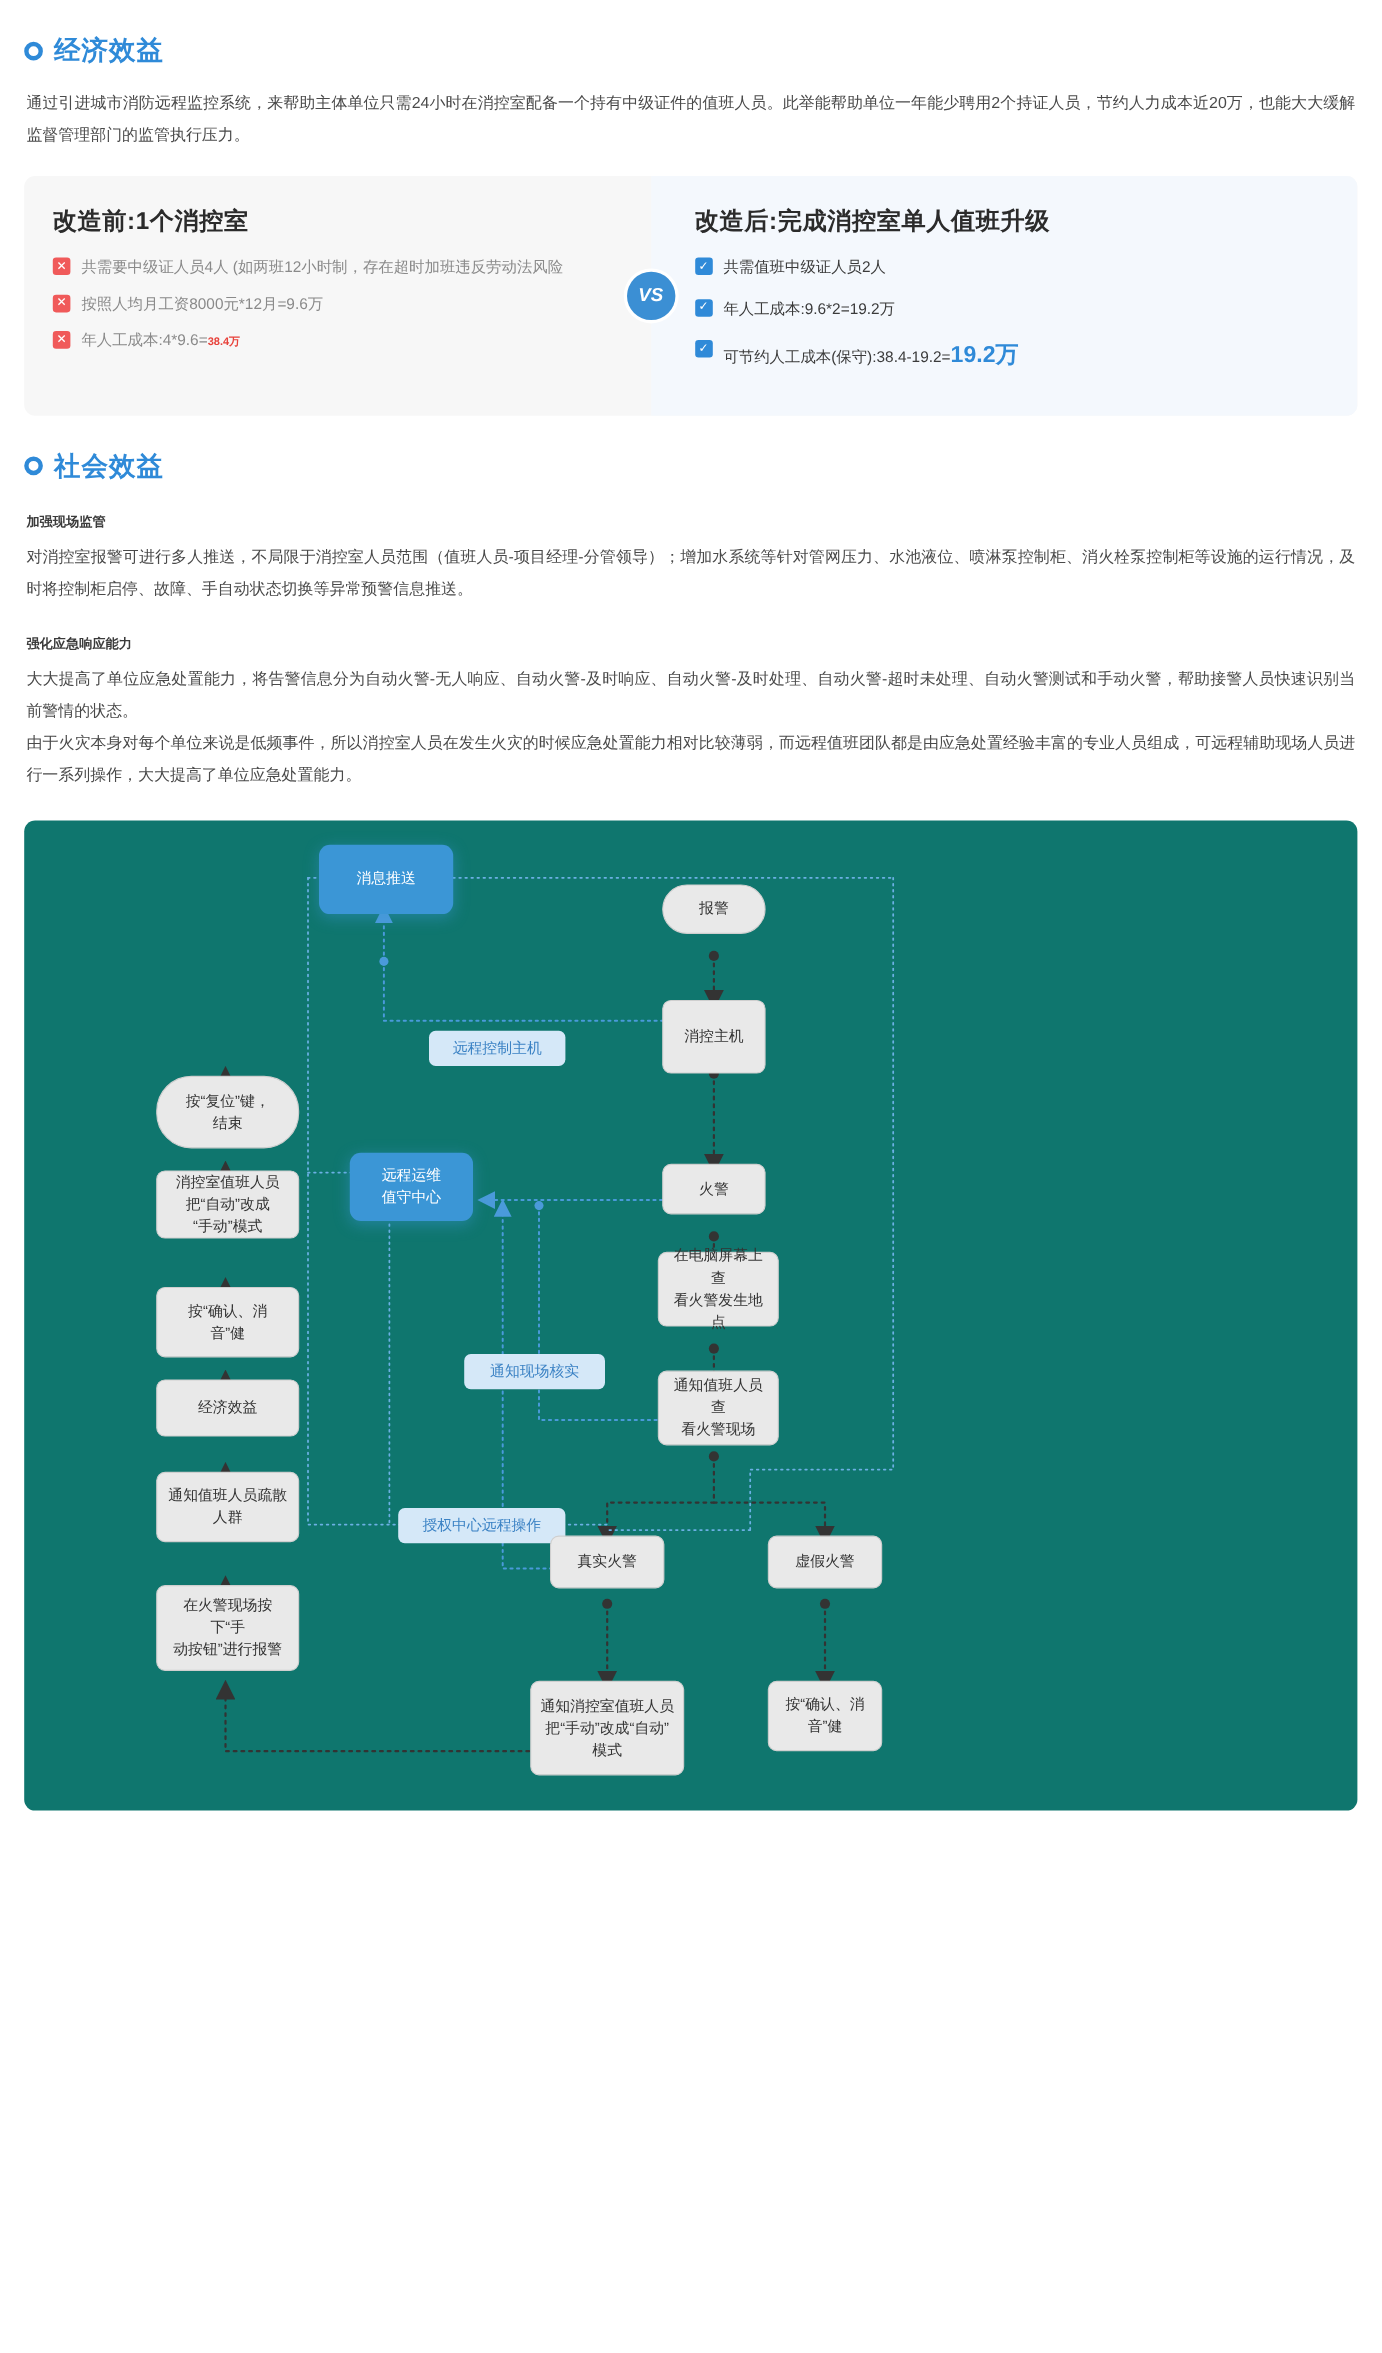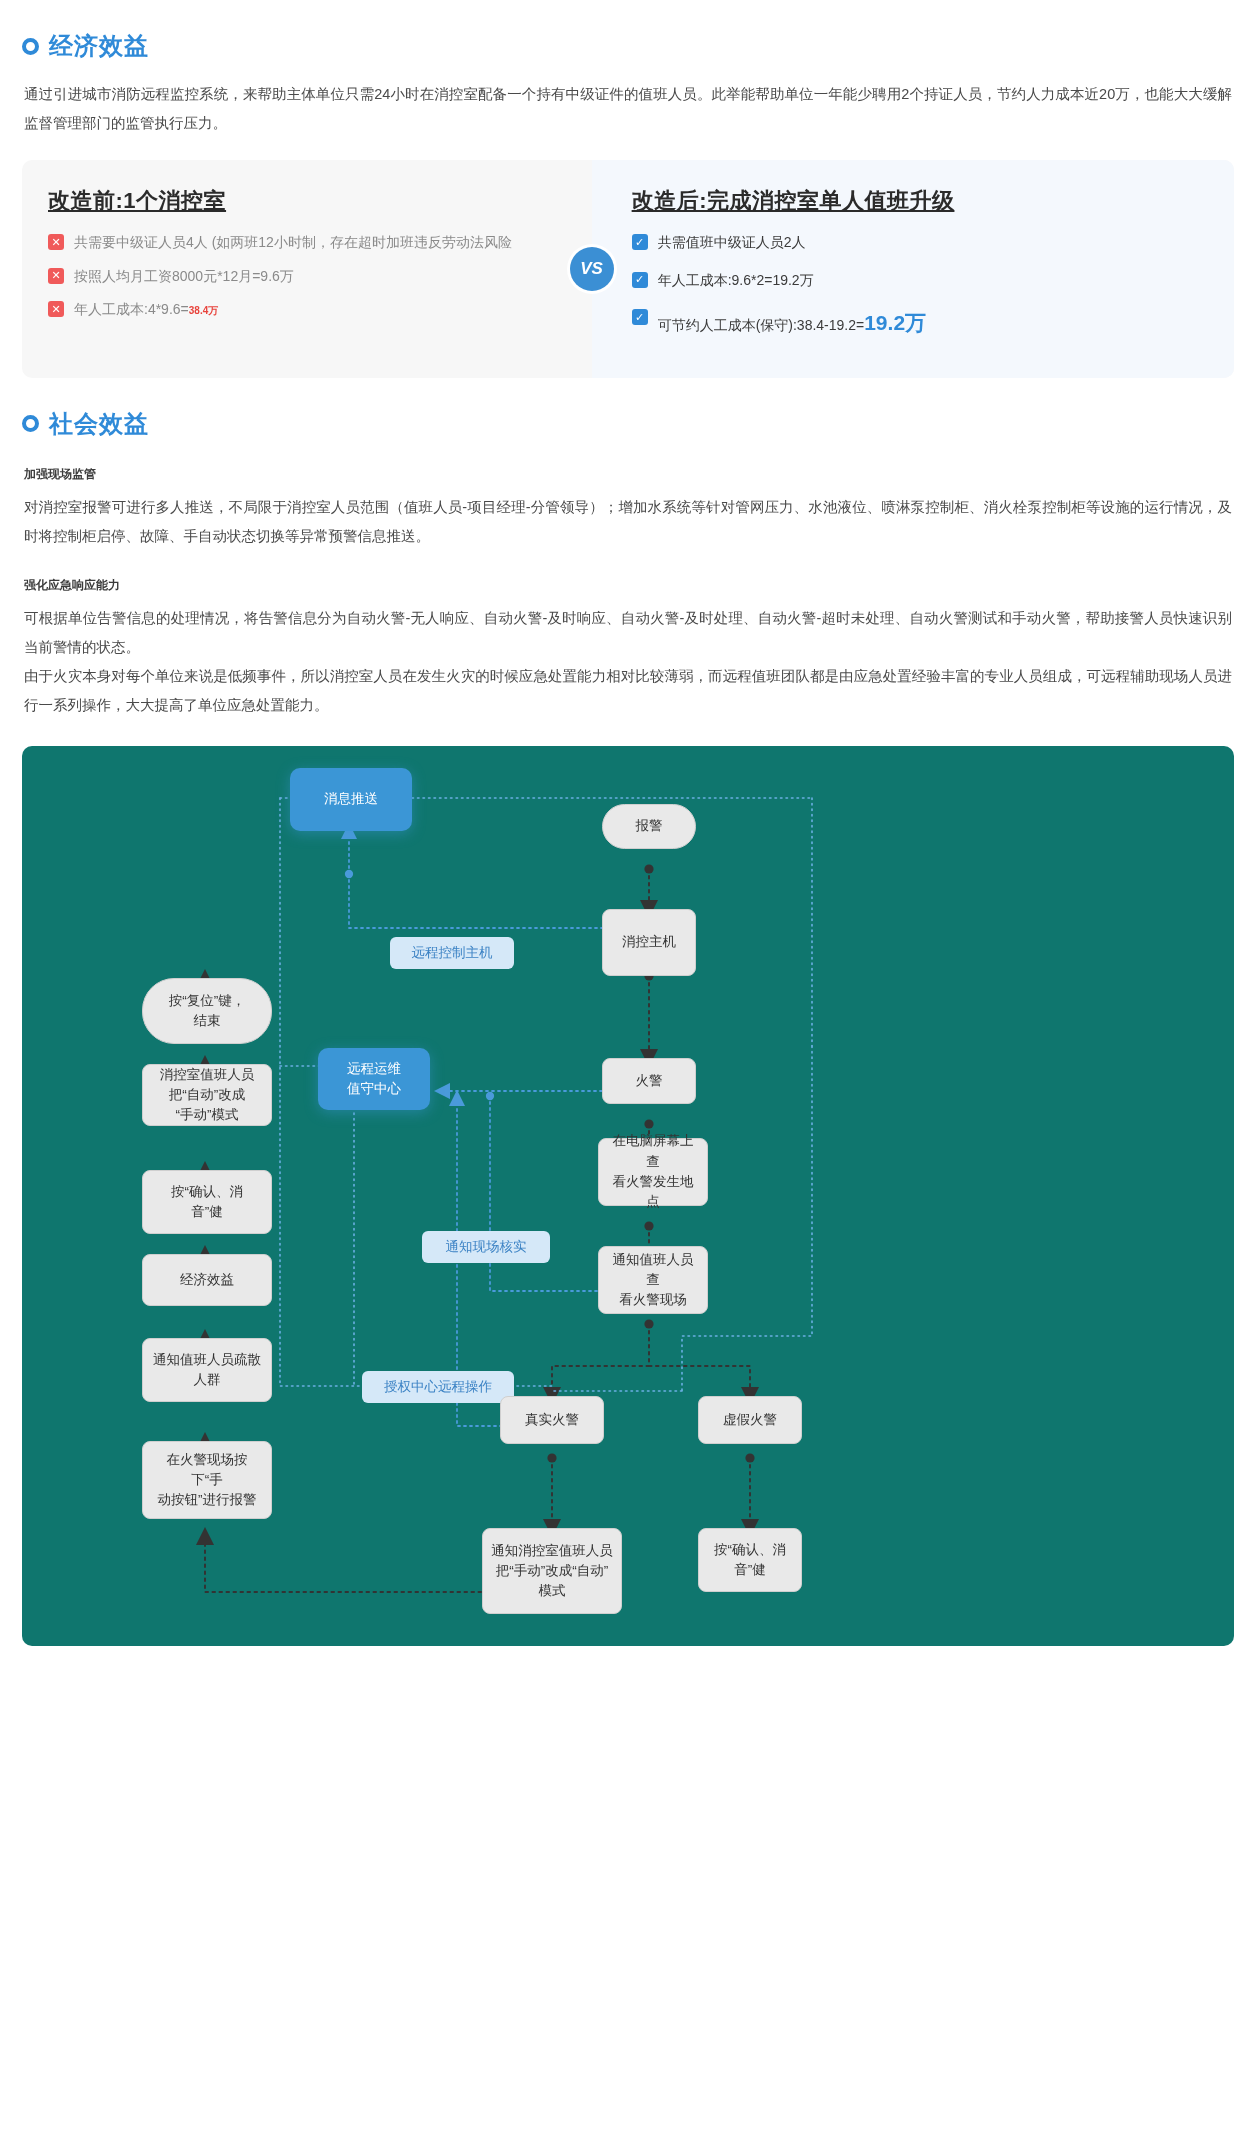--- a/index.html
+++ b/index.html
@@ -41,21 +41,20 @@
     display:flex;
     min-height:172px;
     overflow:hidden;
   }
   .pane{padding:26px 26px 22px 26px;box-sizing:border-box;}
   .pane-before{width:47%;}
   .pane-after{width:53%;background:#f4f8fd;}
   .pane h3{
     margin:0 0 16px 0;font-size:22px;font-weight:bold;color:#2b2b2b;
     letter-spacing:.5px;
-    text-decoration:underline;
   }
   .pane-after h3{margin-left:14px;}
   .row{display:flex;align-items:flex-start;gap:10px;margin:12px 0;}
   .pane-after .row{margin:16px 0 16px 14px;}
   .mark{
     width:16px;height:16px;border-radius:3px;flex:0 0 auto;margin-top:2px;
     display:flex;align-items:center;justify-content:center;
     font-size:11px;color:#fff;font-weight:bold;line-height:1;
   }
   .mark.x{background:#f05a5a;}
@@ -160,21 +159,21 @@
 
   <div class="sec-head">
     <span class="ring"></span>
     <span class="sec-title">社会效益</span>
   </div>
 
   <h4 class="sub-head">加强现场监管</h4>
   <p class="body-text">对消控室报警可进行多人推送，不局限于消控室人员范围（值班人员-项目经理-分管领导）；增加水系统等针对管网压力、水池液位、喷淋泵控制柜、消火栓泵控制柜等设施的运行情况，及时将控制柜启停、故障、手自动状态切换等异常预警信息推送。</p>
 
   <h4 class="sub-head">强化应急响应能力</h4>
-  <p class="body-text">可根据单位告警信息的处理情况，将告警信息分为自动火警-无人响应、自动火警-及时响应、自动火警-及时处理、自动火警-超时未处理、自动火警测试和手动火警，帮助接警人员快速识别当前警情的状态。</p>
+  <p class="body-text">大大提高了单位应急处置能力，将告警信息分为自动火警-无人响应、自动火警-及时响应、自动火警-及时处理、自动火警-超时未处理、自动火警测试和手动火警，帮助接警人员快速识别当前警情的状态。</p>
   <p class="body-text">由于火灾本身对每个单位来说是低频事件，所以消控室人员在发生火灾的时候应急处置能力相对比较薄弱，而远程值班团队都是由应急处置经验丰富的专业人员组成，可远程辅助现场人员进行一系列操作，大大提高了单位应急处置能力。</p>
 
   <div class="flow-wrap">
     <div class="flow">
 
       <svg width="1212" height="900">
         <defs>
           <marker id="adark" markerWidth="9" markerHeight="9" refX="4.5" refY="4.5" orient="auto">
             <path d="M0,0 L9,4.5 L0,9 z" fill="#333"></path>
           </marker>

